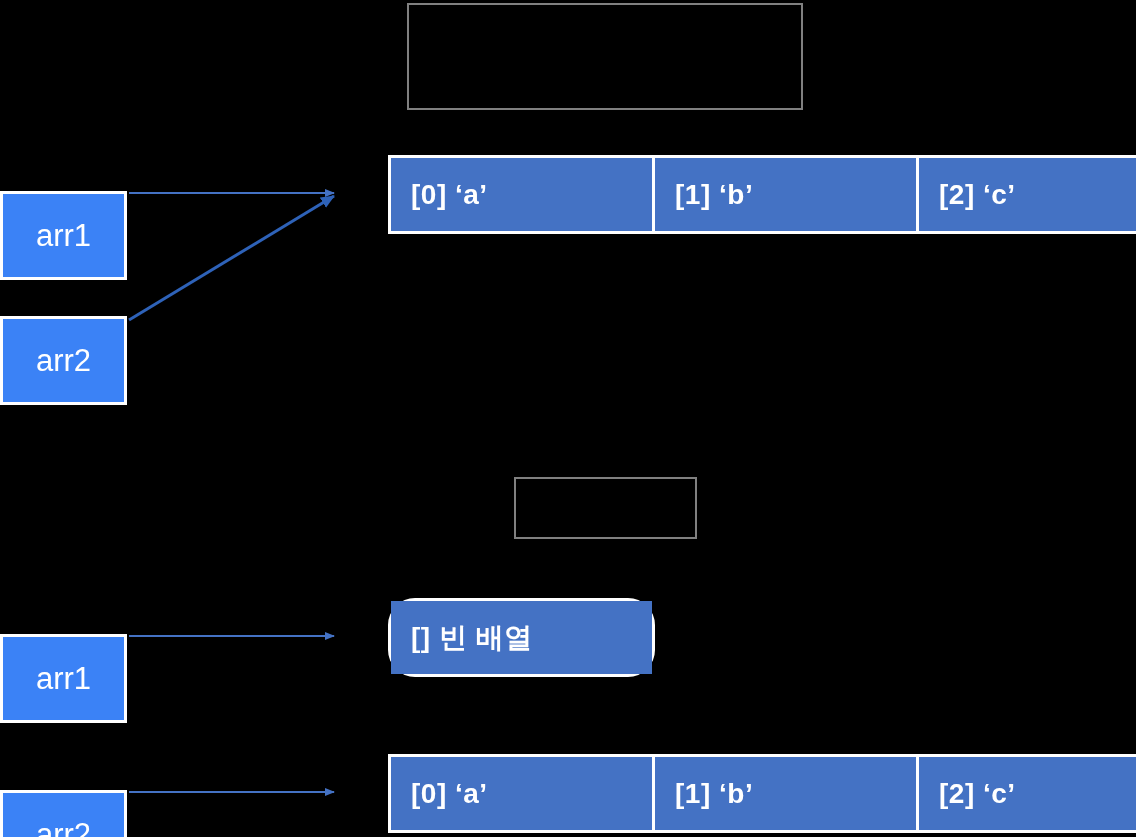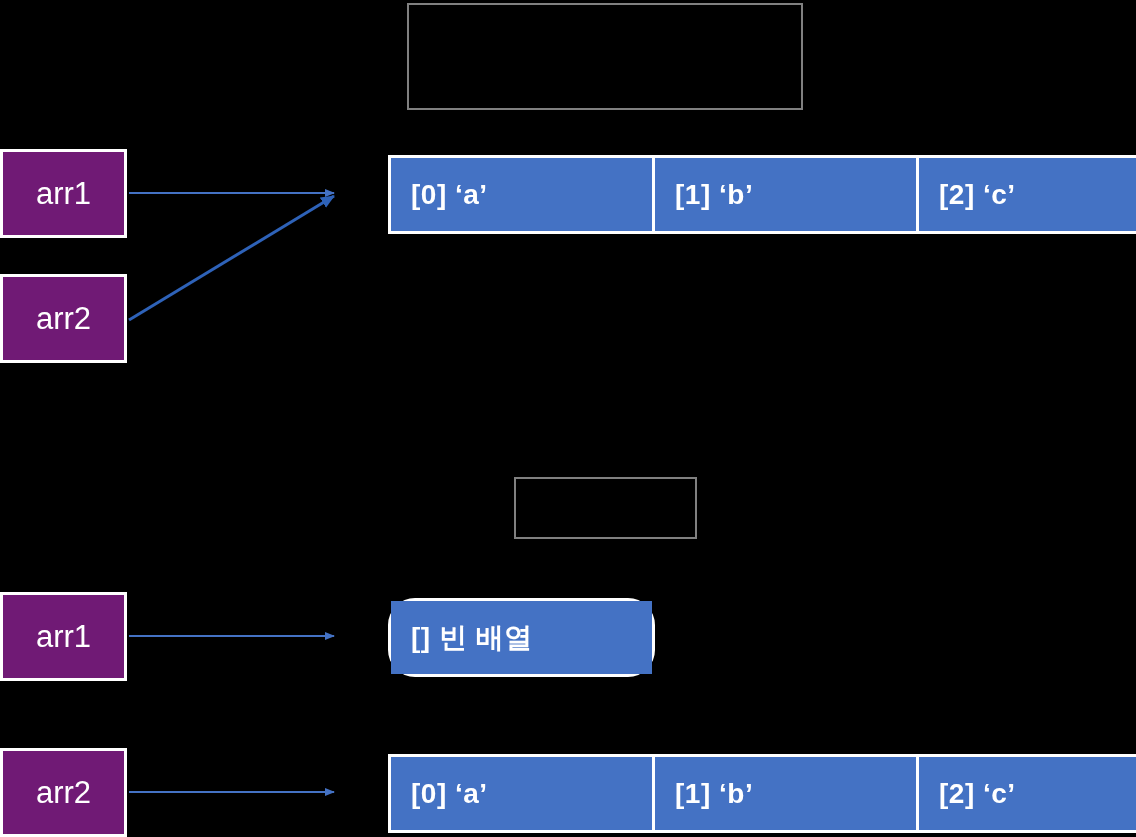--- a/index.html
+++ b/index.html
@@ -21,29 +21,30 @@
     position: absolute;
     box-sizing: border-box;
     border: 2px solid #808080;
     background: transparent;
   }
 
   
   .var-box {
     position: absolute;
     box-sizing: border-box;
-    background: #701a75;
+    background: #3b82f6;
     border: 3px solid #FFFFFF;
     color: #FFFFFF;
     font-size: 31px;
     line-height: 1;
     display: flex;
     align-items: center;
     justify-content: center;
     letter-spacing: 0px;
+    margin-top: 42px;
   }
 
   
   .array-row {
     position: absolute;
     box-sizing: border-box;
     background: #FFFFFF;
     display: flex;
     padding: 3px;
     gap: 3px;

